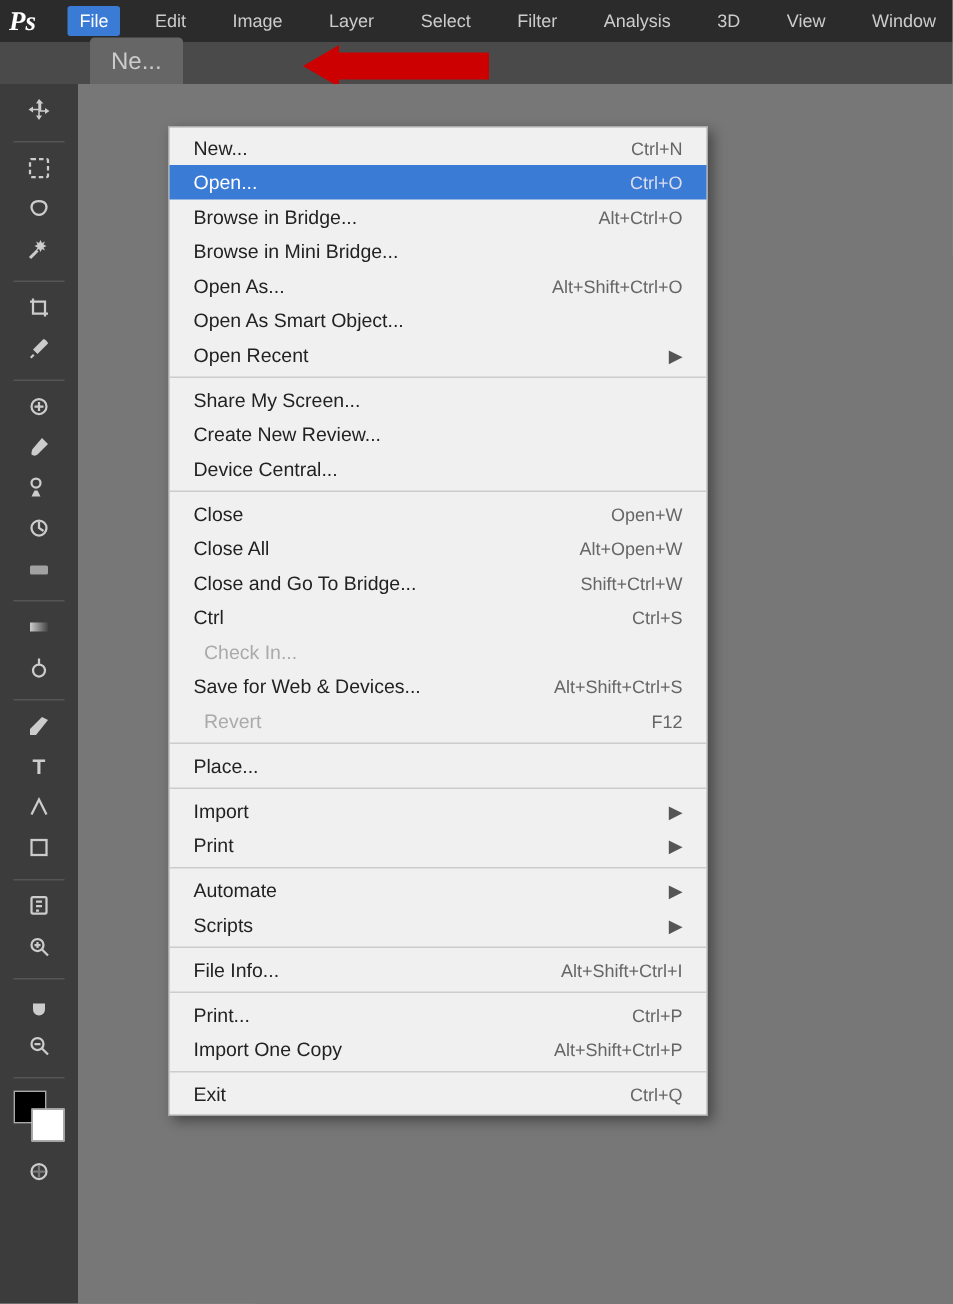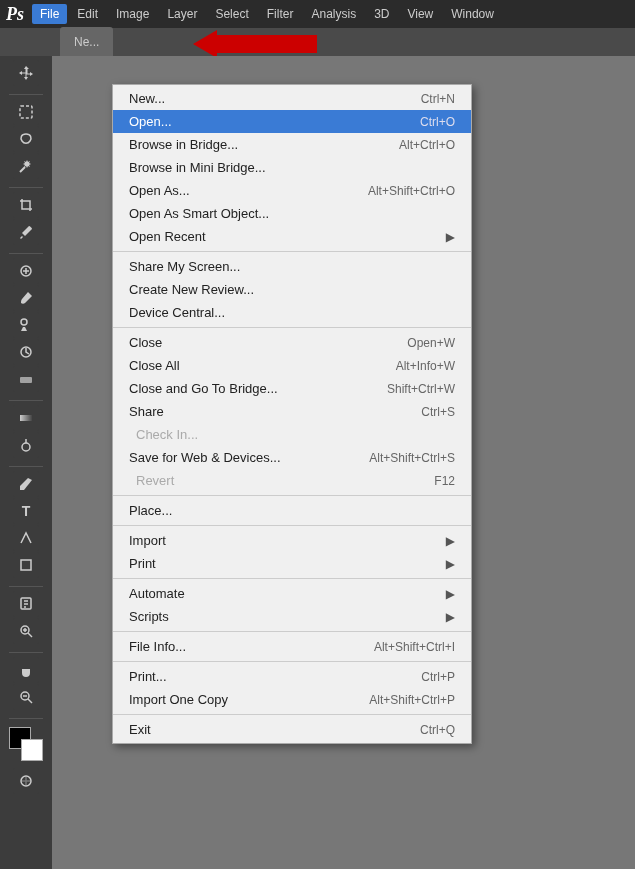--- a/index.html
+++ b/index.html
@@ -13,21 +13,21 @@
       position: relative;
     }
 
     
     .menubar {
       display: flex;
       align-items: center;
       background: #2b2b2b;
       height: 28px;
       padding: 0 6px;
-      gap: 2px;
+      gap: 15px;
     }
     .ps-icon {
       color: #fff;
       font-size: 18px;
       font-weight: bold;
       font-style: italic;
       margin-right: 6px;
       font-family: Georgia, serif;
     }
     .menu-item {
@@ -47,21 +47,21 @@
       background: #4a4a4a;
       height: 28px;
       display: flex;
       align-items: center;
       padding: 0 60px;
     }
     .tab-item {
       background: #666;
       color: #ccc;
       padding: 8px 14px;
-      font-size: 12px;
+      font-size: 16px;
       border-top-left-radius: 3px;
       border-top-right-radius: 3px;
     }
 
     
     .main-area {
       display: flex;
       flex: 1;
       height: calc(869px - 56px);
       position: relative;
@@ -421,28 +421,28 @@
           <span>Device Central...</span>
           <span></span>
         </div>
         <div class="menu-separator"></div>
         <div class="menu-entry">
           <span>Close</span>
           <span class="shortcut">Open+W</span>
         </div>
         <div class="menu-entry">
           <span>Close All</span>
-          <span class="shortcut">Alt+Info+W</span>
+          <span class="shortcut">Alt+Open+W</span>
         </div>
         <div class="menu-entry">
           <span>Close and Go To Bridge...</span>
           <span class="shortcut">Shift+Ctrl+W</span>
         </div>
         <div class="menu-entry">
-          <span>Share</span>
+          <span>Ctrl</span>
           <span class="shortcut">Ctrl+S</span>
         </div>
         <div class="menu-entry disabled">
           <span>Check In...</span>
           <span></span>
         </div>
         <div class="menu-entry">
           <span>Save for Web &amp; Devices...</span>
           <span class="shortcut">Alt+Shift+Ctrl+S</span>
         </div>

